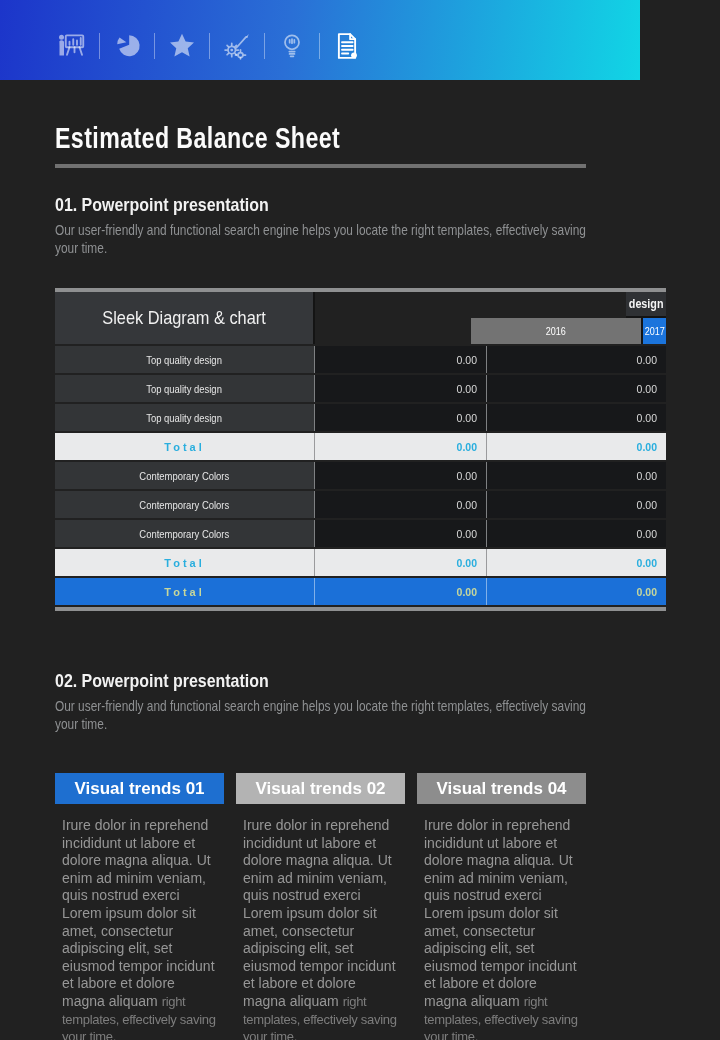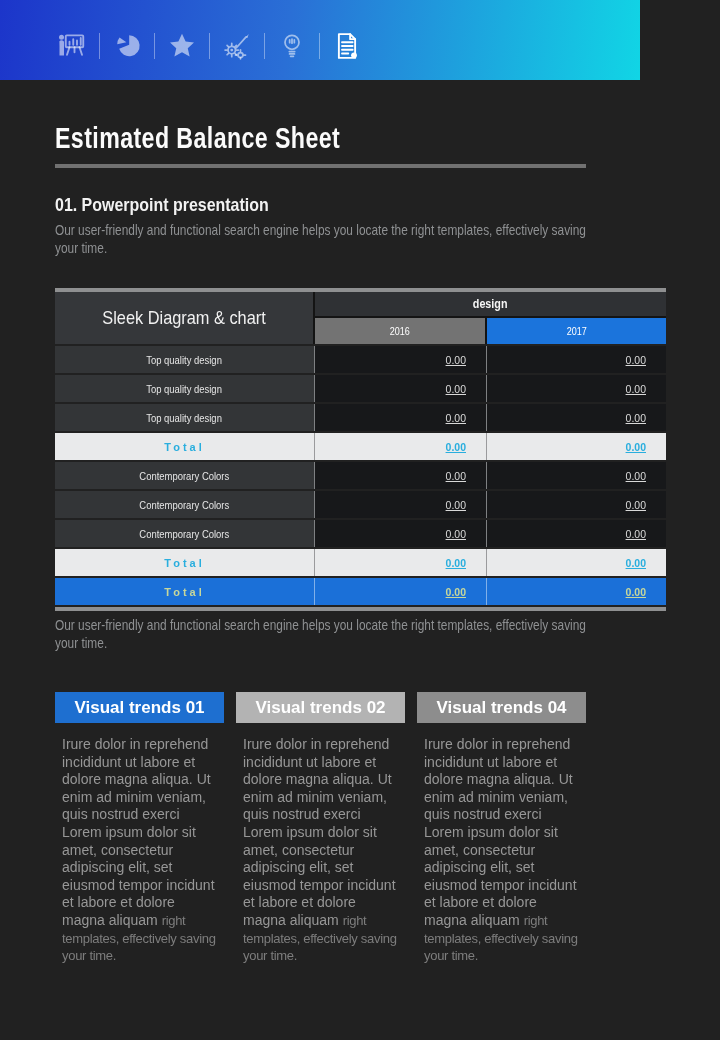--- a/index.html
+++ b/index.html
@@ -59,42 +59,42 @@
   .t-bar { height:4px; background:#8f9091; }
   .t-bar.bottom { margin-top:2px; }
 
   .t-head { display:flex; }
   .corner {
     width:260px; background:#35373a;
     border-right:2px solid #141414;
     display:flex; align-items:center; justify-content:center;
     font-size:19px; color:#f1f1f1;
   }
-  .head-right { flex:1; display:flex; flex-direction:column; }
+  .head-right { flex:1; display:flex; flex-direction:column;align-items:flex-end; }
   .design-cell {
     height:26px; background:#2f3134; border-bottom:2px solid #141414;
     display:flex; align-items:center; justify-content:center;
     font-size:12.5px; font-weight:700; color:#f5f5f5;
   }
   .years { display:flex; height:26px; }
   .y-cell { display:flex; align-items:center; justify-content:center; font-size:10.5px; color:#ffffff; }
   .y2016 { width:172px; background:#737373; border-right:2px solid #141414; }
   .y2017 { flex:1; background:#1b74dc; }
 
   .t-row { display:flex; height:27px; margin-top:2px;justify-content:center; }
   .c-label {
     width:260px; background:#333537;
     border-right:1.5px solid #7e8082;
     display:flex; align-items:center; justify-content:center;
     font-size:11px; color:#e6e6e6;
   }
   .c-val {
     background:#17181a;
     display:flex; align-items:center; justify-content:flex-end;
-    padding-right:20px; font-size:10.5px; color:#d9d9d9;text-decoration:underline;
+    padding-right:9px; font-size:10.5px; color:#d9d9d9;
   }
   .c-v1 { width:172px; border-right:1.5px solid #7e8082; }
   .c-v2 { flex:1; }
 
   .t-row.total .c-label,
   .t-row.total .c-val { background:#e9eaeb; color:#29aede; }
   .t-row.total .c-label { border-right-color:#9a9a9c; font-weight:700; letter-spacing:3px; font-size:11px; }
   .t-row.total .c-v1 { border-right-color:#9a9a9c; }
   .t-row.total .c-val { font-weight:700; }
 
@@ -286,20 +286,23 @@
       <div class="t-row total-blue">
         <div class="c-label">Total</div>
         <div class="c-val c-v1">0.00</div>
         <div class="c-val c-v2">0.00</div>
       </div>
 
       <div class="t-bar bottom"></div>
     </div>
 
     <div class="sec2">
+      <div class="sec-heading-wrap">
+        <span class="sec-heading">02. Powerpoint presentation</span>
+      </div>
       <div class="para-wrap">
         <p class="para">Our user-friendly and functional search engine helps you locate the right templates, effectively saving your time.</p>
       </div>
     </div>
 
     <div class="cards">
 
       <div class="card">
         <div class="card-head">Visual trends 01</div>
         <p class="card-body"><span>Irure dolor in reprehend incididunt ut labore et dolore magna aliqua. Ut enim ad minim veniam, quis nostrud exerci  Lorem ipsum dolor sit amet, consectetur adipiscing elit, set eiusmod tempor incidunt et labore et dolore magna aliquam </span><span class="card-tail">right templates, effectively saving your time.</span></p>

